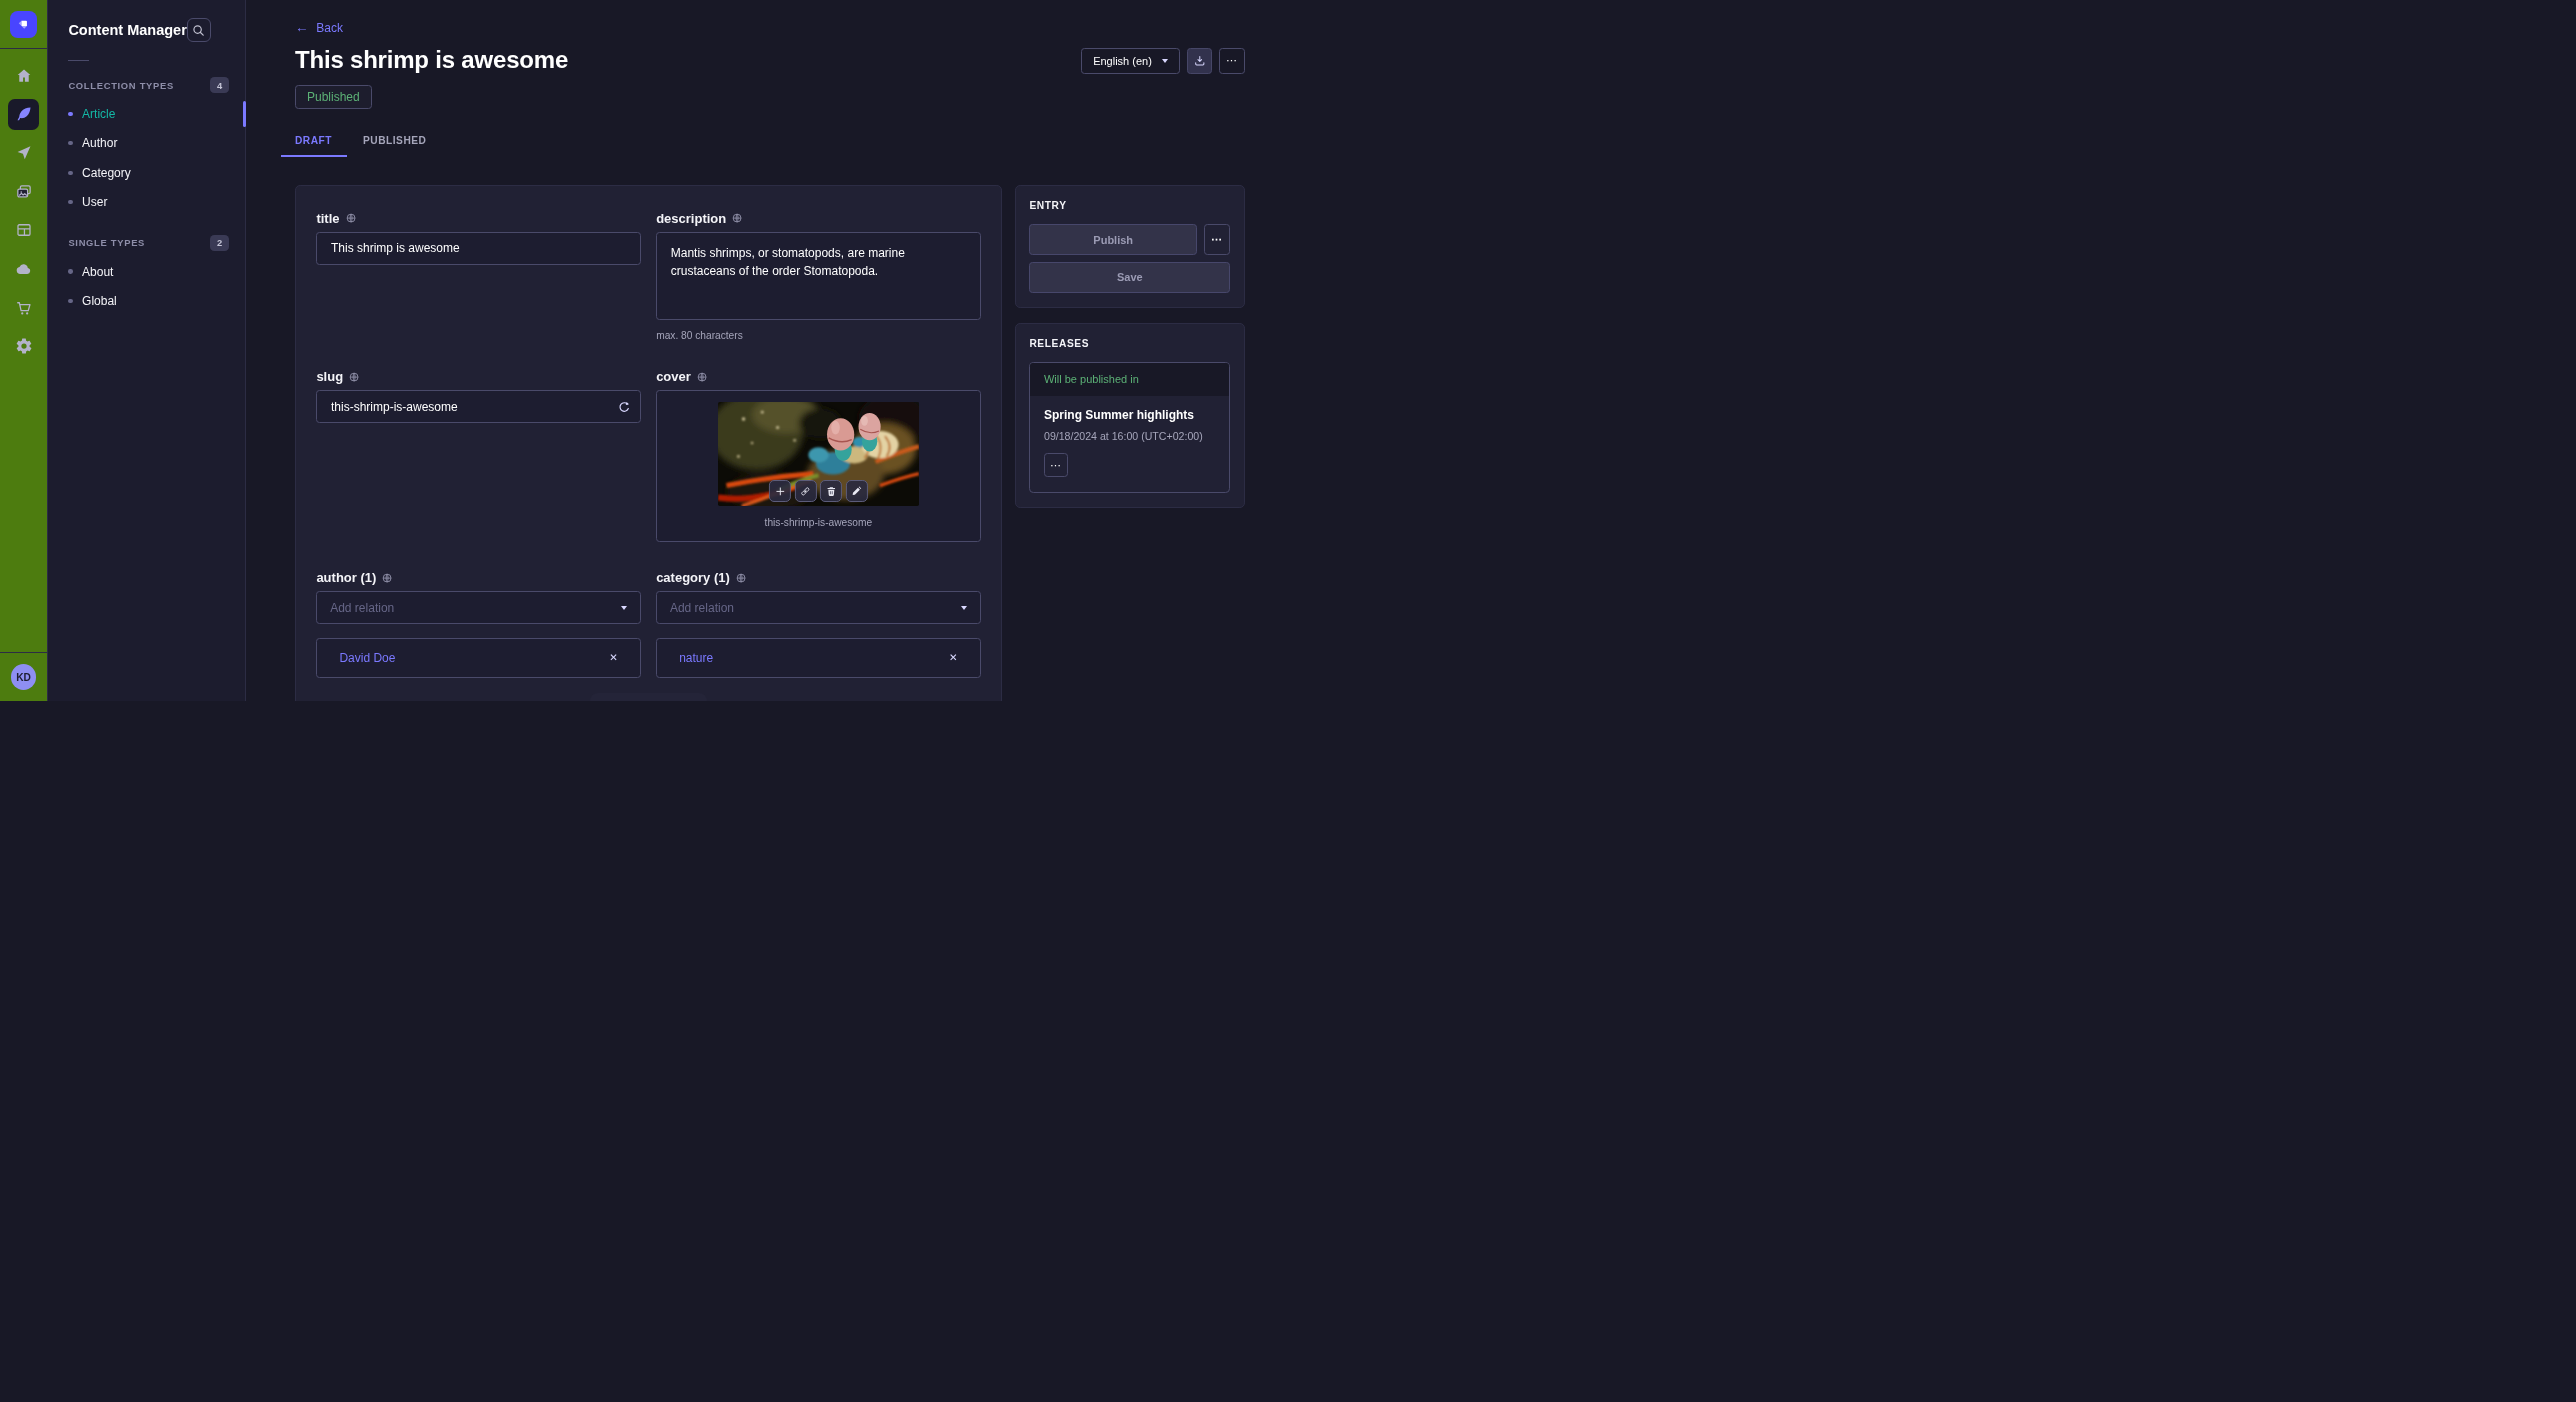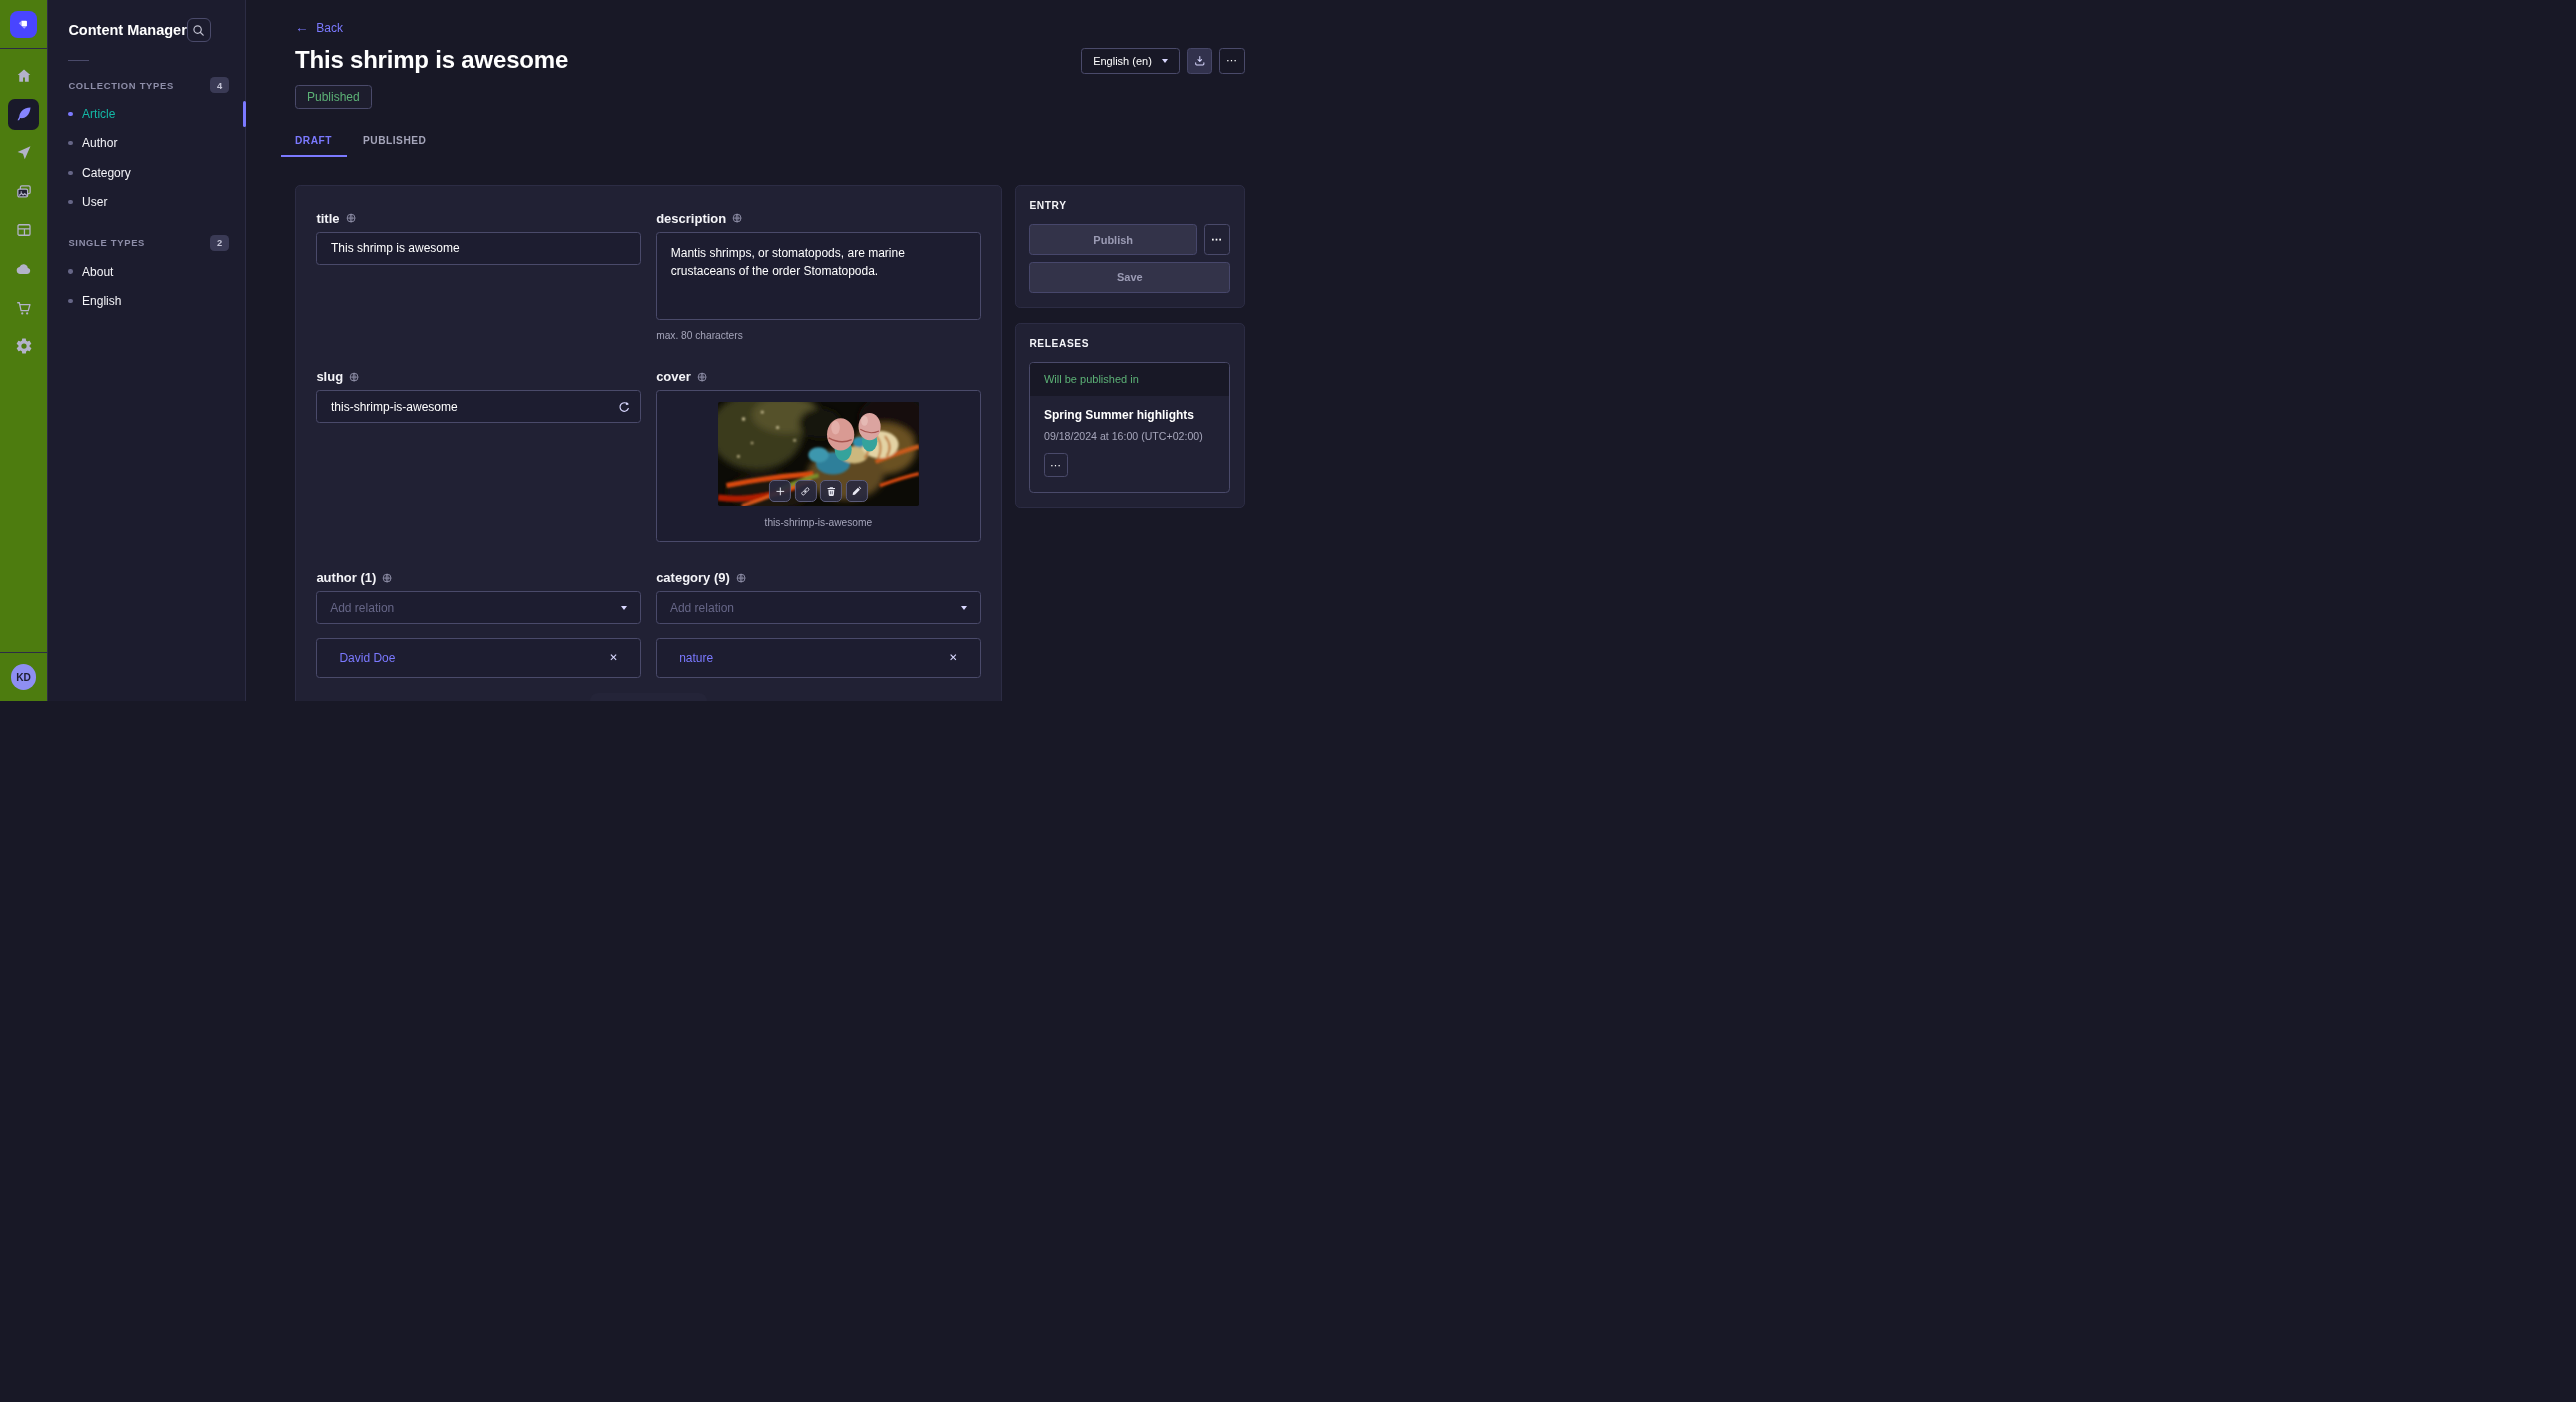--- a/index.html
+++ b/index.html
@@ -204,21 +204,21 @@
   <div class="section-header" style="margin-top:5.1px;">
     <span class="section-label">SINGLE TYPES</span>
     <span class="count-badge">2</span>
   </div>
   <div class="nav-item">
     <span class="bullet"></span>
     <span>About</span>
   </div>
   <div class="nav-item">
     <span class="bullet"></span>
-    <span>English</span>
+    <span>Global</span>
   </div>
 </aside>
 
 <main class="main">
   <div class="main-header">
     <a class="back-row">
       <span style="font-size:13.6px;">←</span>
       <span>Back</span>
     </a>
     <div class="title-row">
@@ -408,21 +408,21 @@
           <span class="caret"></span>
         </div>
         <div class="relation-box">
           <a class="relation-link">David Doe</a>
           <button class="close-btn">✕</button>
         </div>
       </div>
 
       <div>
         <div class="field-label">
-          <span>category (9)</span>
+          <span>category (1)</span>
           <svg width="10.2" height="10.2" viewBox="0 0 16 16">
               <g fill="none" stroke="#9c9cb5" stroke-width="1.3">
                 <circle cx="8" cy="8" r="6.2"></circle>
                 <path d="M1.8 8h12.4M8 1.8c2 1.9 2 10.5 0 12.4M8 1.8c-2 1.9-2 10.5 0 12.4"></path>
               </g>
             </svg>
         </div>
         <div class="select">
           <span class="placeholder">Add relation</span>
           <span class="caret"></span>

